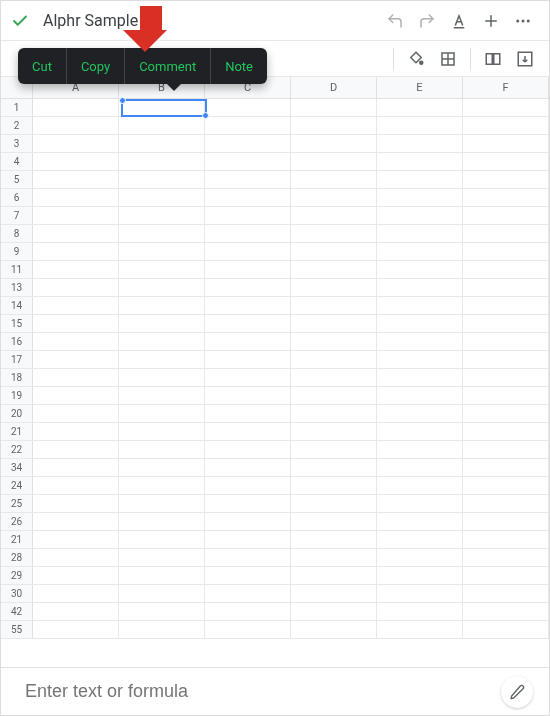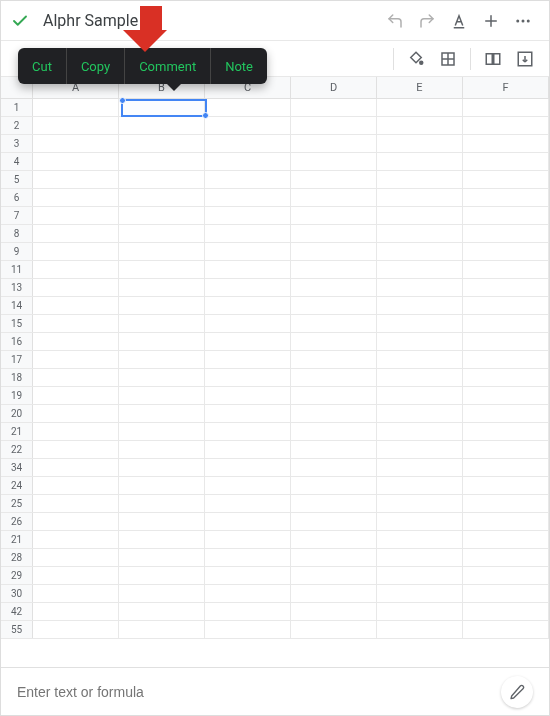--- a/index.html
+++ b/index.html
@@ -38,21 +38,21 @@
   .row { display: flex; height: 18px; border-bottom: 1px solid #e8e8e8; }
   .rowhead { width: 34px; border-right: 1px solid #e0e0e0; background: #f8f9fa; font-size: 10px; color: #5f6368; display: flex; align-items: center; justify-content: center; }
   .cell { flex: 1; min-width: 86px; border-right: 1px solid #e8e8e8; }
 
   
   .selcell { position: absolute; border: 2px solid #4285f4; background: rgba(66,133,244,0.02); z-index: 5; }
   .handle { position: absolute; width: 7px; height: 7px; background: #4285f4; border: 1px solid #fff; border-radius: 50%; }
 
   
   .formulabar { height: 48px; border-top: 1px solid #e0e0e0; display: flex; align-items: center; padding: 0 16px; }
-  .formulabar input { border: none; flex: 1; font-size: 14px; color: #5f6368; outline: none; }
+  .formulabar input { border: none; flex: 1; font-size: 18px; color: #5f6368; outline: none; margin-left: 8px; }
   .formulabar .editbtn { width: 32px; height: 32px; border-radius: 50%; box-shadow: 0 1px 3px rgba(0,0,0,0.2); display: flex; align-items: center; justify-content: center; color: #5f6368; }
 
   svg { display: block; }
 </style>
 </head>
 <body>
 
 <div class="app">
 
   <div class="titlebar">

